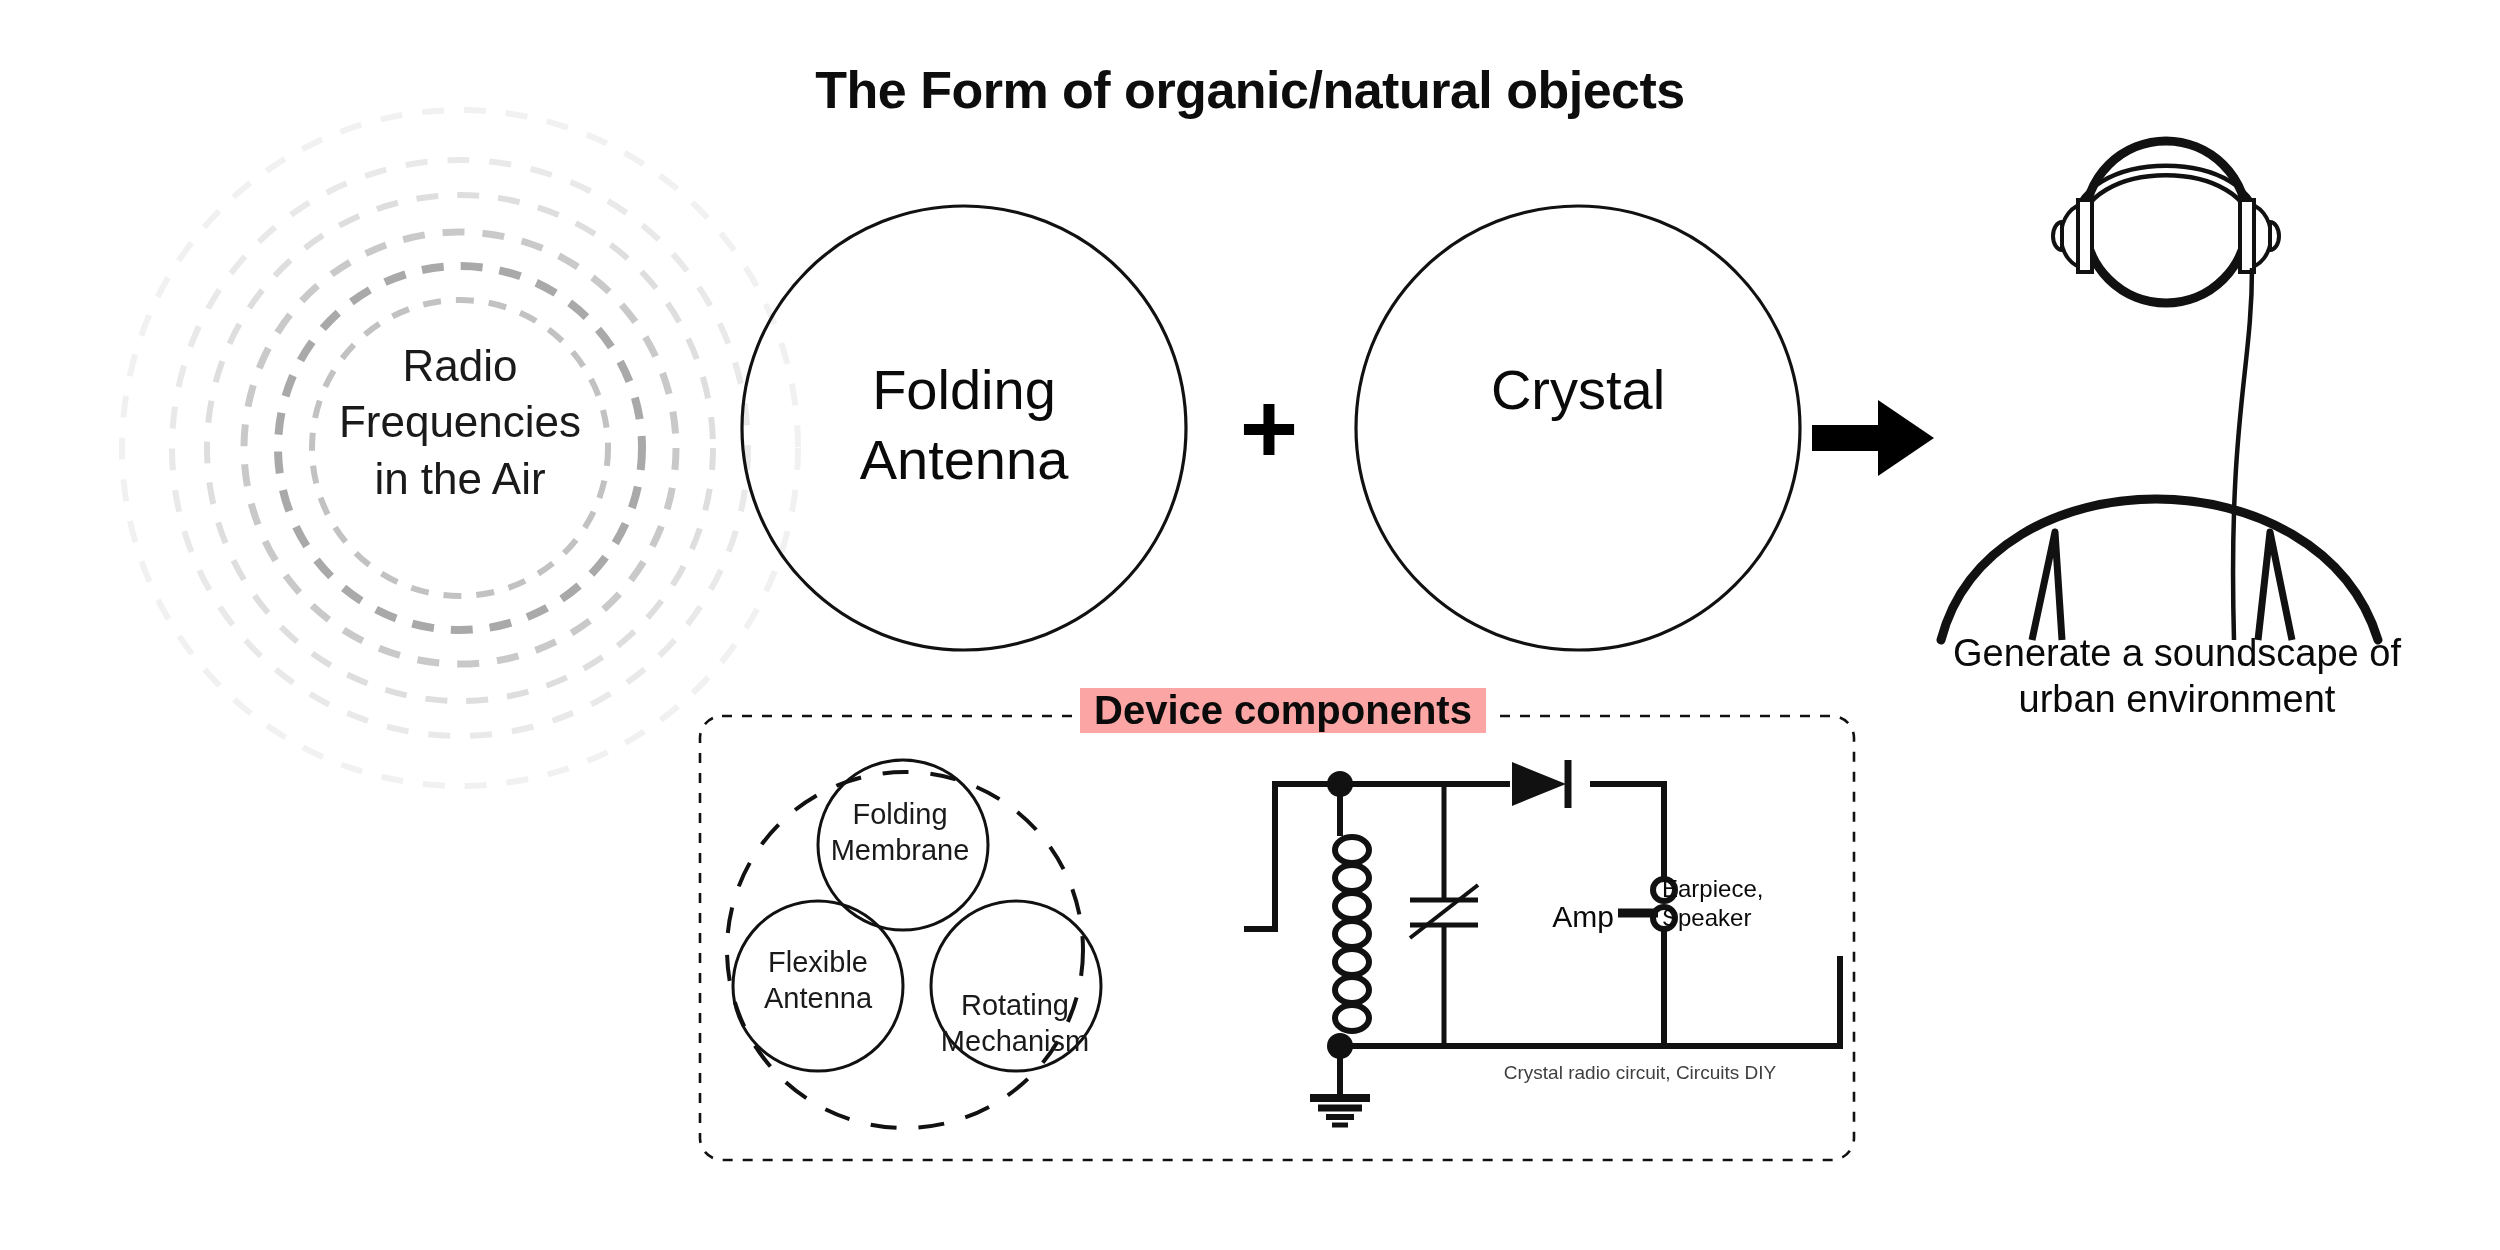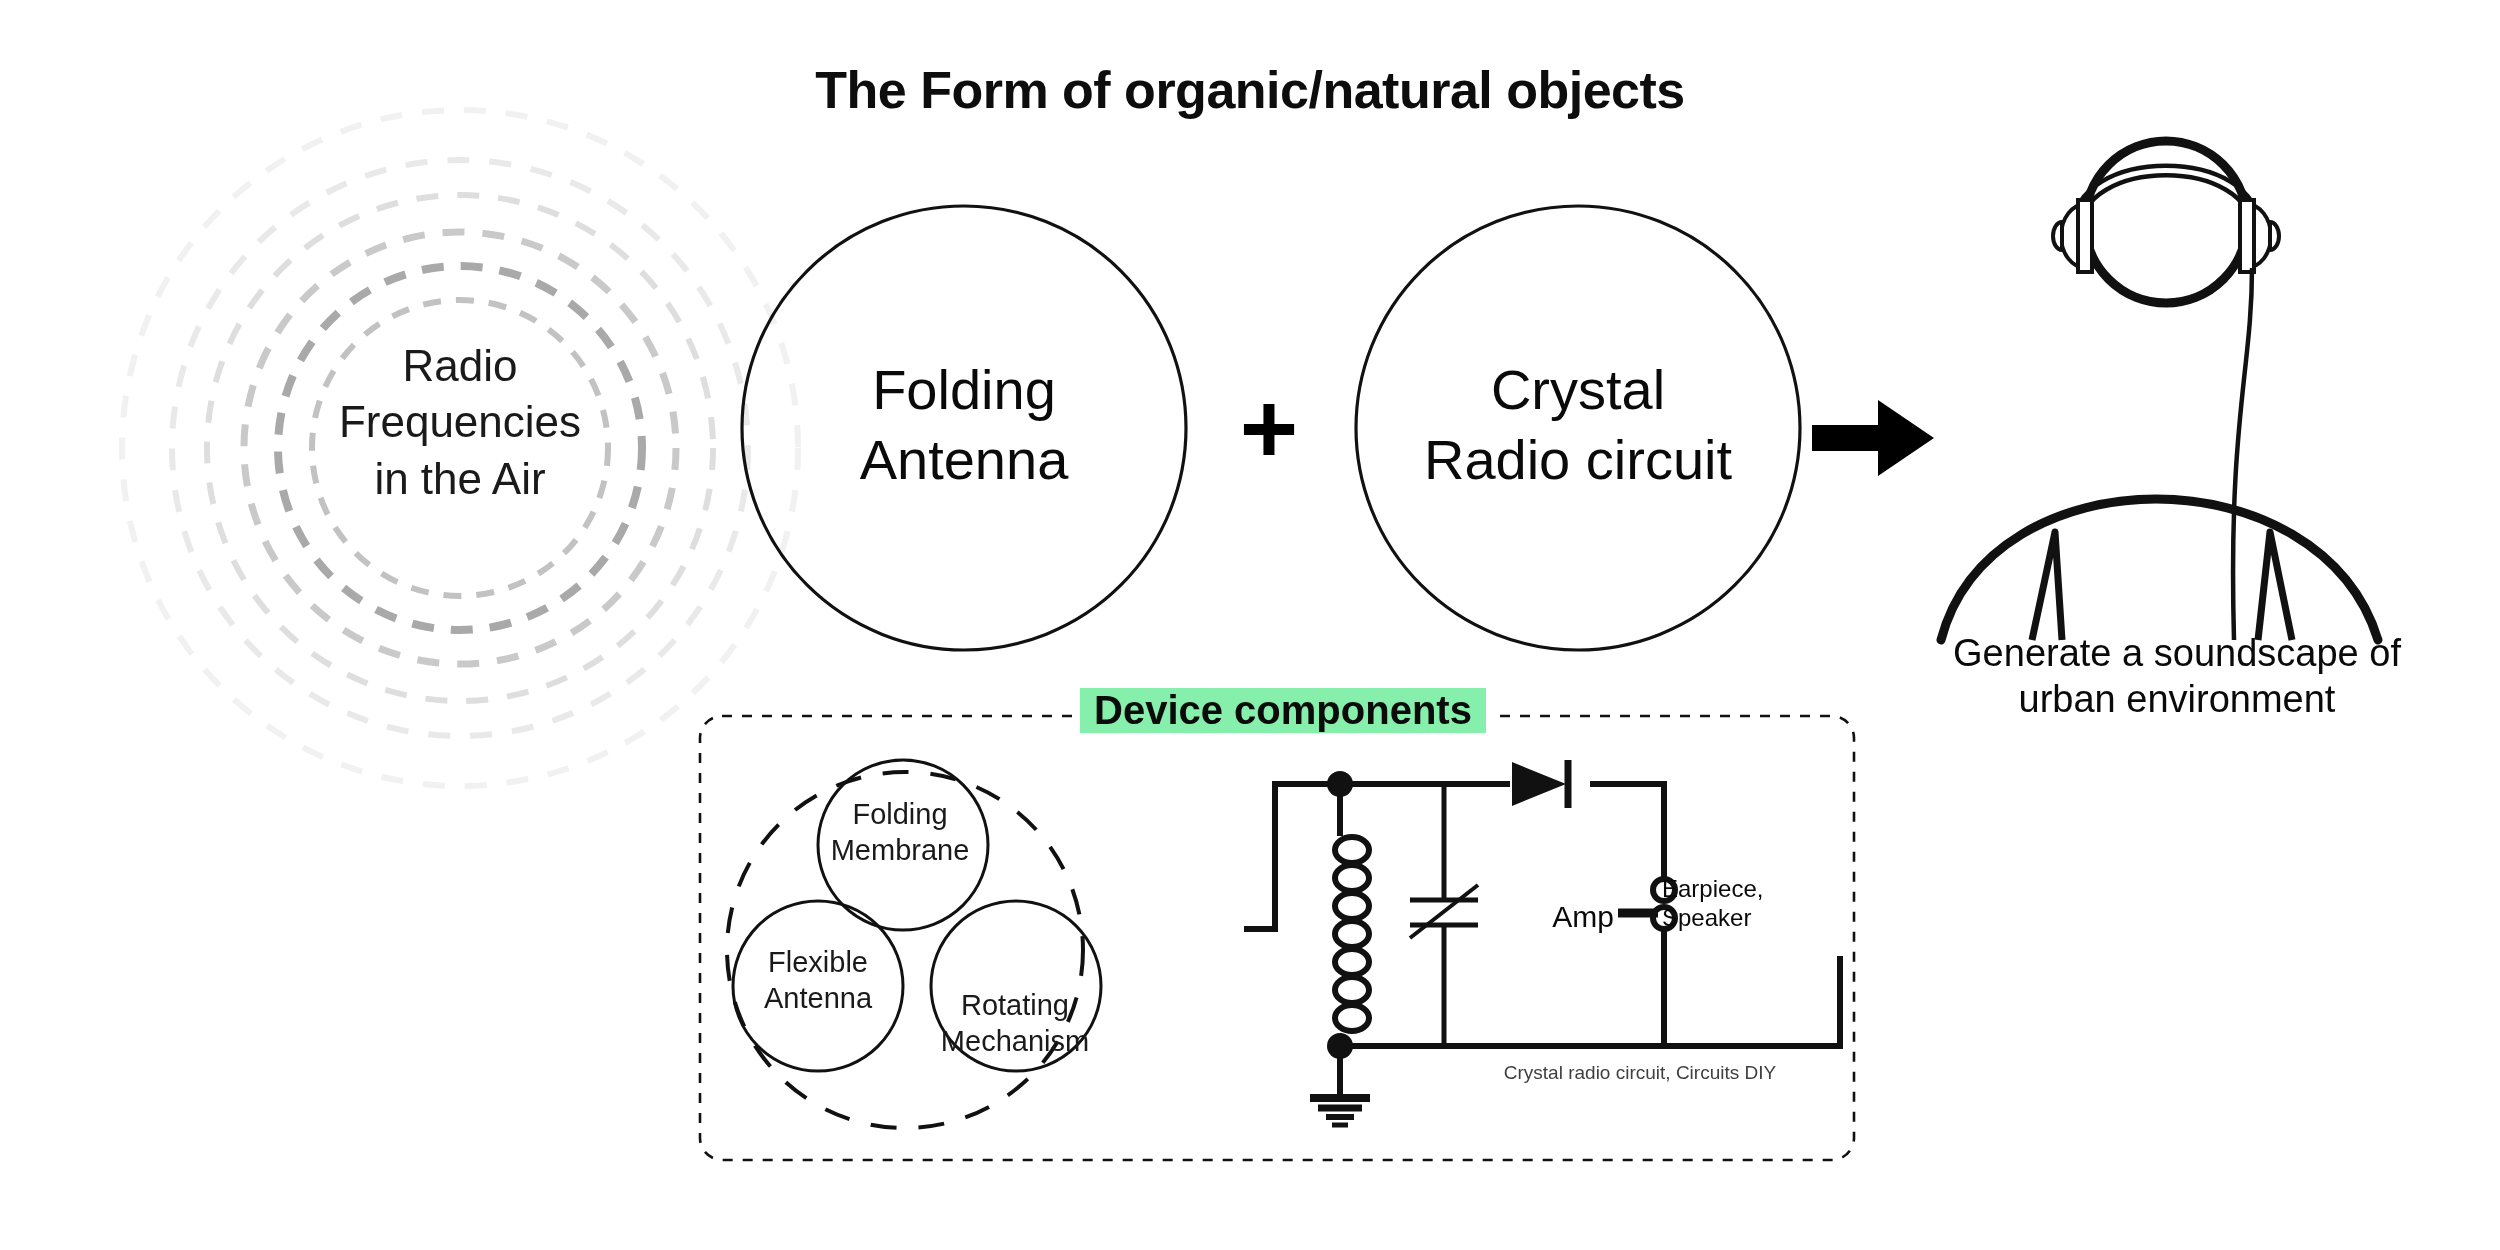--- a/index.html
+++ b/index.html
@@ -18,21 +18,21 @@
   .big-label{width:440px;text-align:center;font-size:56px;font-weight:400;line-height:1.25;color:#0a0a0a;}
   #folding-label{left:744px;top:355px;}
   #crystal-label{left:1358px;top:355px;}
   
   #plus{left:1224px;top:378px;width:90px;text-align:center;font-size:100px;font-weight:bold;line-height:1;color:#000;}
   
   #person-caption{left:1912px;top:630px;width:530px;text-align:center;font-size:38px;
                   font-weight:400;line-height:1.22;color:#0a0a0a;}
   
   #dev-heading{left:1080px;top:688px;font-size:40px;font-weight:600;color:#0b0b0b;
-               background:#86efac;padding:0 14px;}
+               background:#fca5a5;padding:0 14px;}
   
   .small-label{text-align:center;font-size:29px;font-weight:400;line-height:1.25;color:#1a1a1a;}
   #lbl-membrane{left:800px;top:796px;width:200px;}
   #lbl-flexantenna{left:720px;top:944px;width:196px;}
   #lbl-rotating{left:910px;top:944px;width:210px;margin-top:43px;}
   
   #amp-label{left:1538px;top:900px;width:90px;text-align:center;font-size:30px;color:#0a0a0a;}
   #earpiece-label{left:1662px;top:874px;width:180px;text-align:left;font-size:24px;line-height:1.22;color:#0a0a0a;}
   #circuit-caption{left:1480px;top:1062px;width:320px;text-align:center;font-size:19px;color:#3f3f3f;}
 </style>
@@ -160,21 +160,20 @@
 
   <div class="txt big-label" id="folding-label">
     <div>Folding</div>
     <div>Antenna</div>
   </div>
 
   <div class="txt" id="plus">+</div>
 
   <div class="txt big-label" id="crystal-label">
     <div>Crystal</div>
-    <div>Radio circuit</div>
   </div>
 
   <div class="txt" id="person-caption">
     <div>Generate a soundscape of</div>
     <div>urban environment</div>
   </div>
 
   <div class="txt" id="dev-heading">Device components</div>
 
   <div class="txt small-label" id="lbl-membrane">

